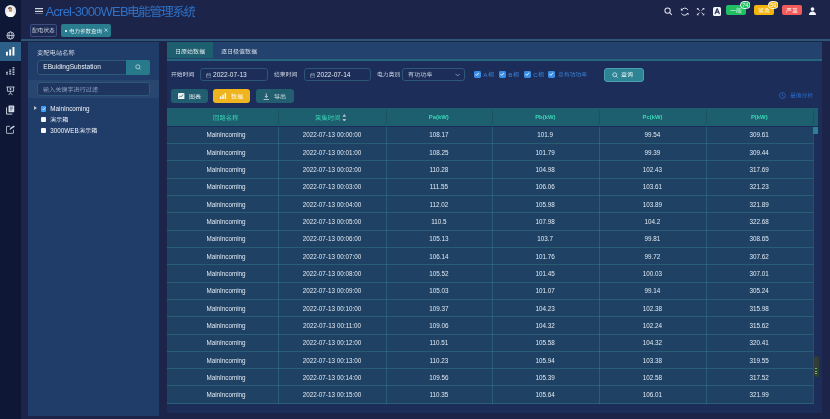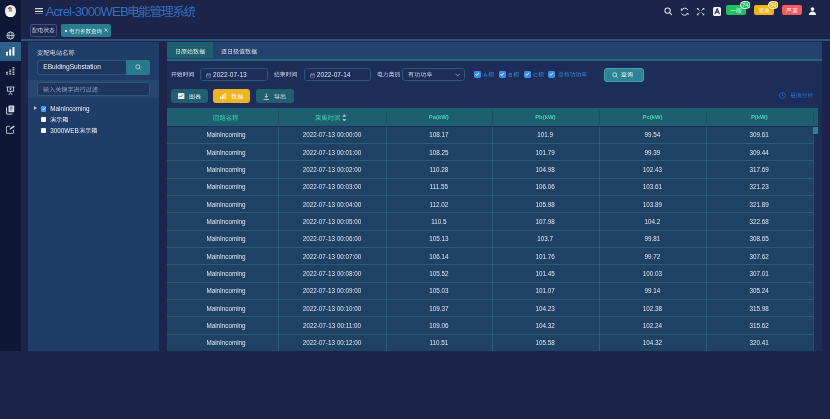--- a/index.html
+++ b/index.html
@@ -1,18 +1,18 @@
 <!DOCTYPE html>
 <html><head><meta charset="utf-8"><style>
 *{margin:0;padding:0;box-sizing:border-box}
 html,body{width:830px;height:419px;overflow:hidden;background:#1d2449;font-family:"Liberation Sans",sans-serif;-webkit-font-smoothing:antialiased}
 .abs{position:absolute}
 .lat{position:absolute;color:#e9eef6;font-family:"Liberation Sans",sans-serif}
 </style></head><body>
-<div style="position:relative;width:830px;height:351px;overflow:hidden">
+<div style="position:relative;width:830px;height:419px;overflow:hidden">
 <div class="abs" style="left:0;top:0;width:830px;height:419px;background:#1d2449"></div>
 <div class="abs" style="left:0;top:0;width:21px;height:419px;background:#0f1737"></div>
 <div class="abs" style="left:21px;top:39.3px;width:809px;height:2.2px;background:#2d5779"></div>
 <div class="abs" style="left:28px;top:42px;width:130.5px;height:374.4px;background:#203c68"></div>
 <div class="abs" style="left:166.5px;top:42px;width:655.5px;height:370.6px;background:#1b2d58"></div>
 <div class="abs" style="left:4.6px;top:5.4px;width:11.6px;height:11.6px;border-radius:50%;background:#e7ebf1;overflow:hidden">
 <div class="abs" style="left:3.8px;top:1.5px;width:4px;height:2.4px;border-radius:2px 2px 0 0;background:#7a5136"></div>
 <div class="abs" style="left:4px;top:2.6px;width:3.6px;height:3.9px;border-radius:50%;background:#c89060"></div>
 <div class="abs" style="left:1.9px;top:7.1px;width:7.8px;height:4.5px;border-radius:3.6px 3.6px 0 0;background:#fbfcfd"></div>
 </div>

